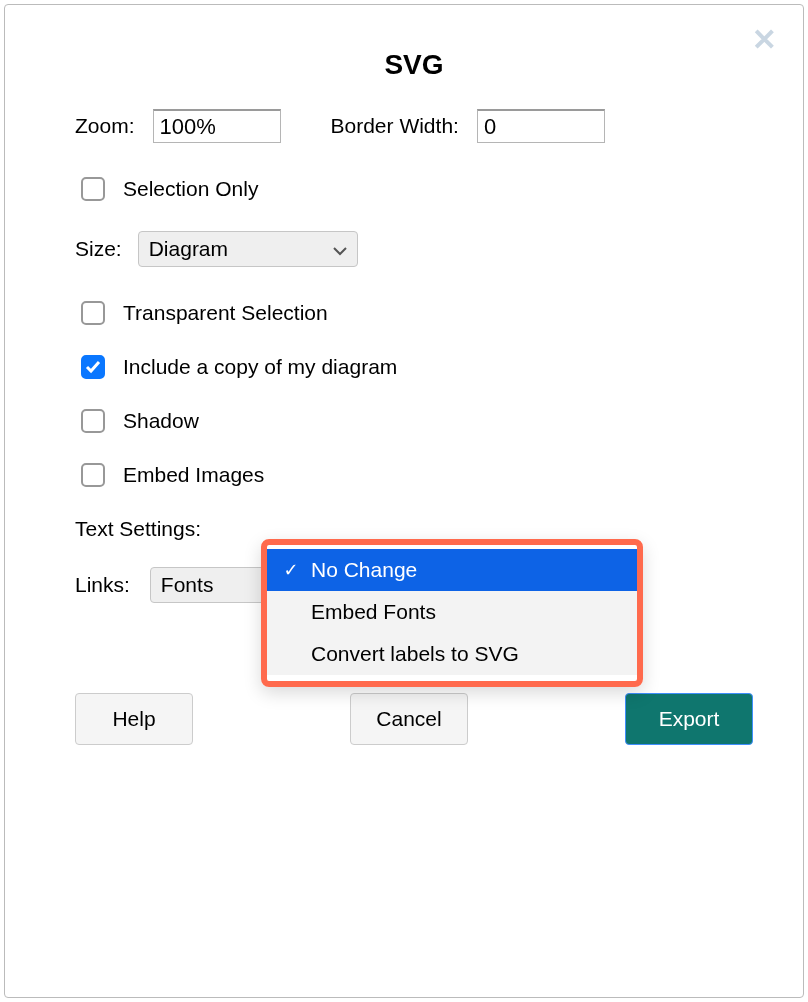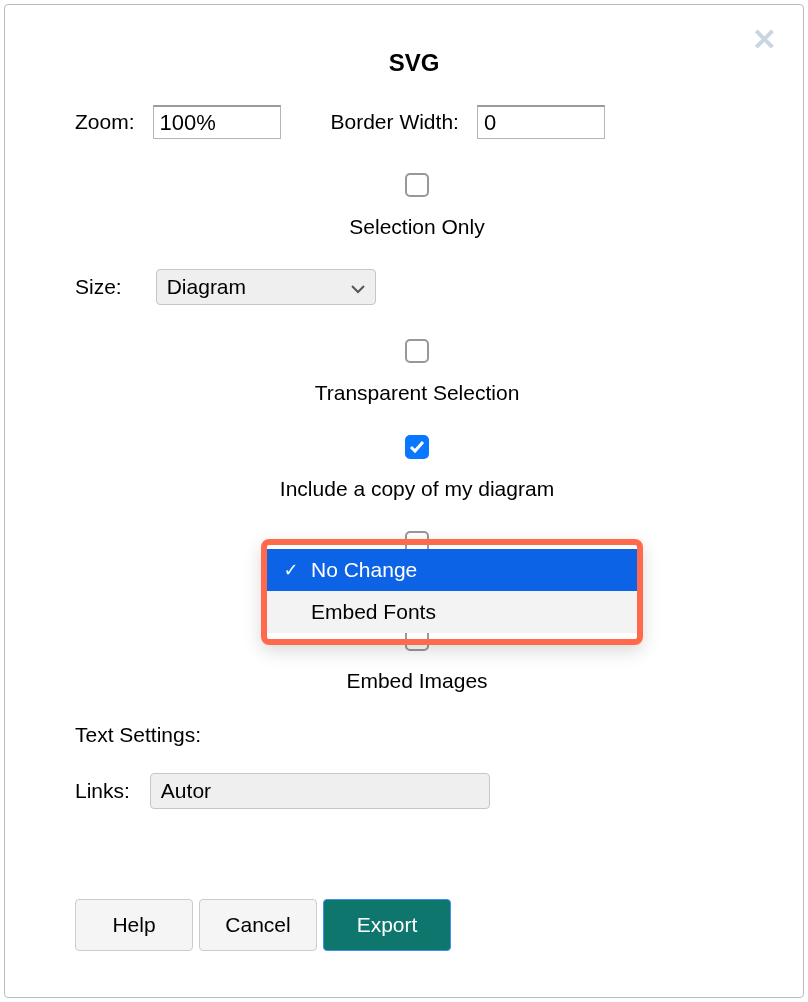--- a/index.html
+++ b/index.html
@@ -26,21 +26,21 @@
     top: 20px;
     right: 26px;
     font-size: 30px;
     font-weight: 700;
     color: #c9d6e2;
     cursor: pointer;
     line-height: 1;
   }
   .title {
     font-weight: 700;
-    font-size: 24px;
+    font-size: 28px;
     text-align: center;
     margin: 14px 0 28px 0;
   }
   .row {
     display: flex;
     align-items: center;
     margin-bottom: 30px;
     gap: 10px;
   }
   .row-top {
@@ -58,21 +58,20 @@
     font-size: 22px;
     background: #fff;
   }
   .zoom-input { width: 128px; }
   .border-input { width: 128px; }
   .check-row {
     display: flex;
     align-items: center;
     gap: 18px;
     margin: 0 0 30px 6px;
-    flex-direction: column;
   }
   .checkbox {
     width: 24px;
     height: 24px;
     border: 2px solid #989898;
     border-radius: 5px;
     background: #fff;
     flex-shrink: 0;
     display: flex;
     align-items: center;
@@ -101,21 +100,21 @@
     align-items: center;
     min-width: 220px;
   }
   .select .chev {
     position: absolute;
     right: 10px;
     top: 50%;
     transform: translateY(-50%);
   }
   .chev svg { width: 14px; height: 10px; }
-  .size-row { gap: 34px; margin-bottom: 34px;}
+  .size-row { gap: 16px; margin-bottom: 34px;}
   .textset-row { margin-top: 4px; margin-bottom: 26px; position: relative;}
   .links-row { gap: 20px; margin-bottom: 40px;}
   .links-select { min-width: 340px; }
 
   .dropdown-wrap {
     position: absolute;
     left: 256px;
     top: 534px;
     border: 6px solid #ff6a4d;
     border-radius: 8px;
@@ -142,21 +141,21 @@
   .dd-check {
     width: 20px;
     display:flex;
     align-items:center;
     justify-content:center;
     font-size:18px;
   }
 
   .button-row {
     display: flex;
-    justify-content: flex-start;
+    justify-content: space-between;
     gap: 6px;
     margin-top: 90px;
   }
   .btn {
     min-width: 118px;
     height: 52px;
     border: 1px solid #ccc;
     border-radius: 4px;
     background: #f5f5f5;
     font-size: 21px;
@@ -230,34 +229,38 @@
     <span>Embed Images</span>
   </div>
 
   <div class="row textset-row">
     <span class="label">Text Settings:</span>
   </div>
 
   <div class="row links-row">
     <span class="label">Links:</span>
     <div class="select links-select">
-      <span>Autor</span>
+      <span>Fonts</span>
     </div>
   </div>
 
   <div class="dropdown-wrap">
     <div class="dropdown">
       <div class="dd-item selected">
         <span class="dd-check">✓</span>
         <span>No Change</span>
       </div>
       <div class="dd-item">
         <span class="dd-check"></span>
         <span>Embed Fonts</span>
       </div>
+      <div class="dd-item">
+        <span class="dd-check"></span>
+        <span>Convert labels to SVG</span>
+      </div>
     </div>
   </div>
 
   <div class="button-row">
     <div class="btn">Help</div>
     <div class="btn">Cancel</div>
     <div class="btn btn-primary">Export</div>
   </div>
 
 </div>

